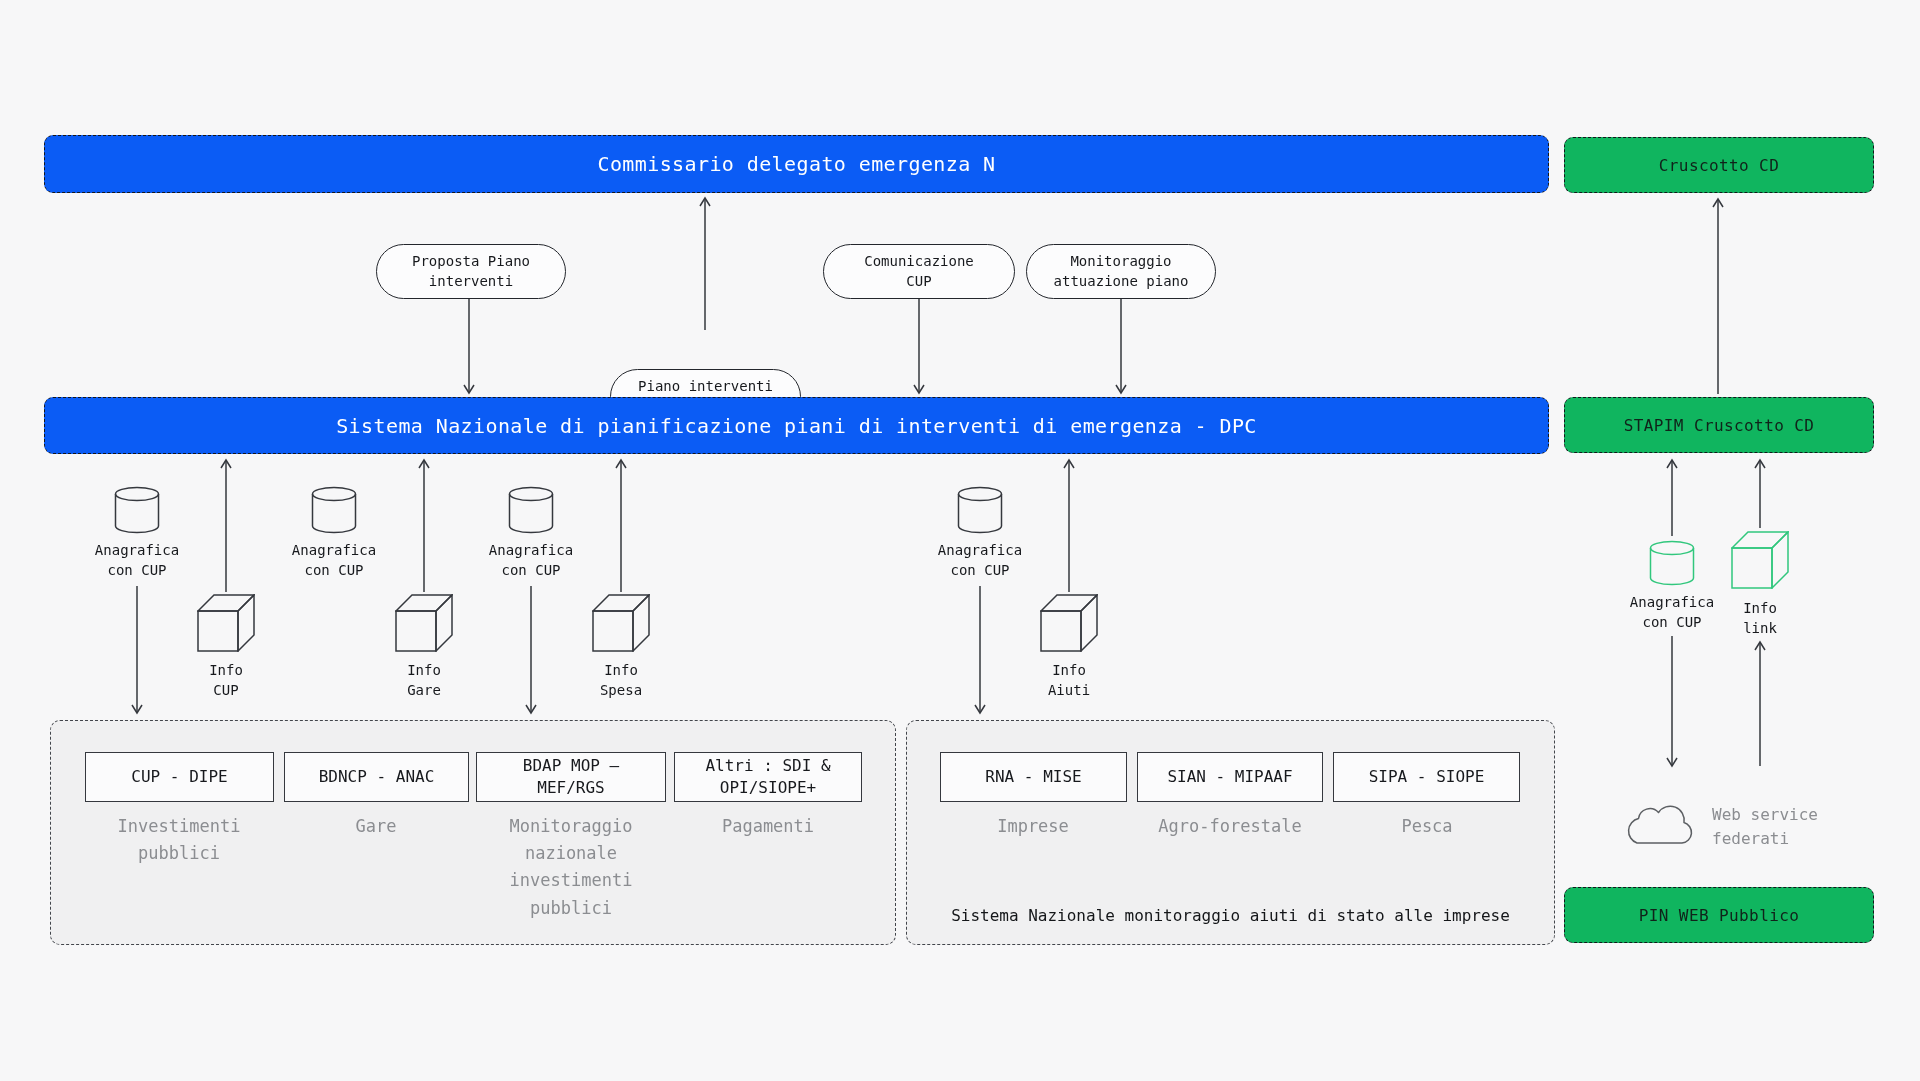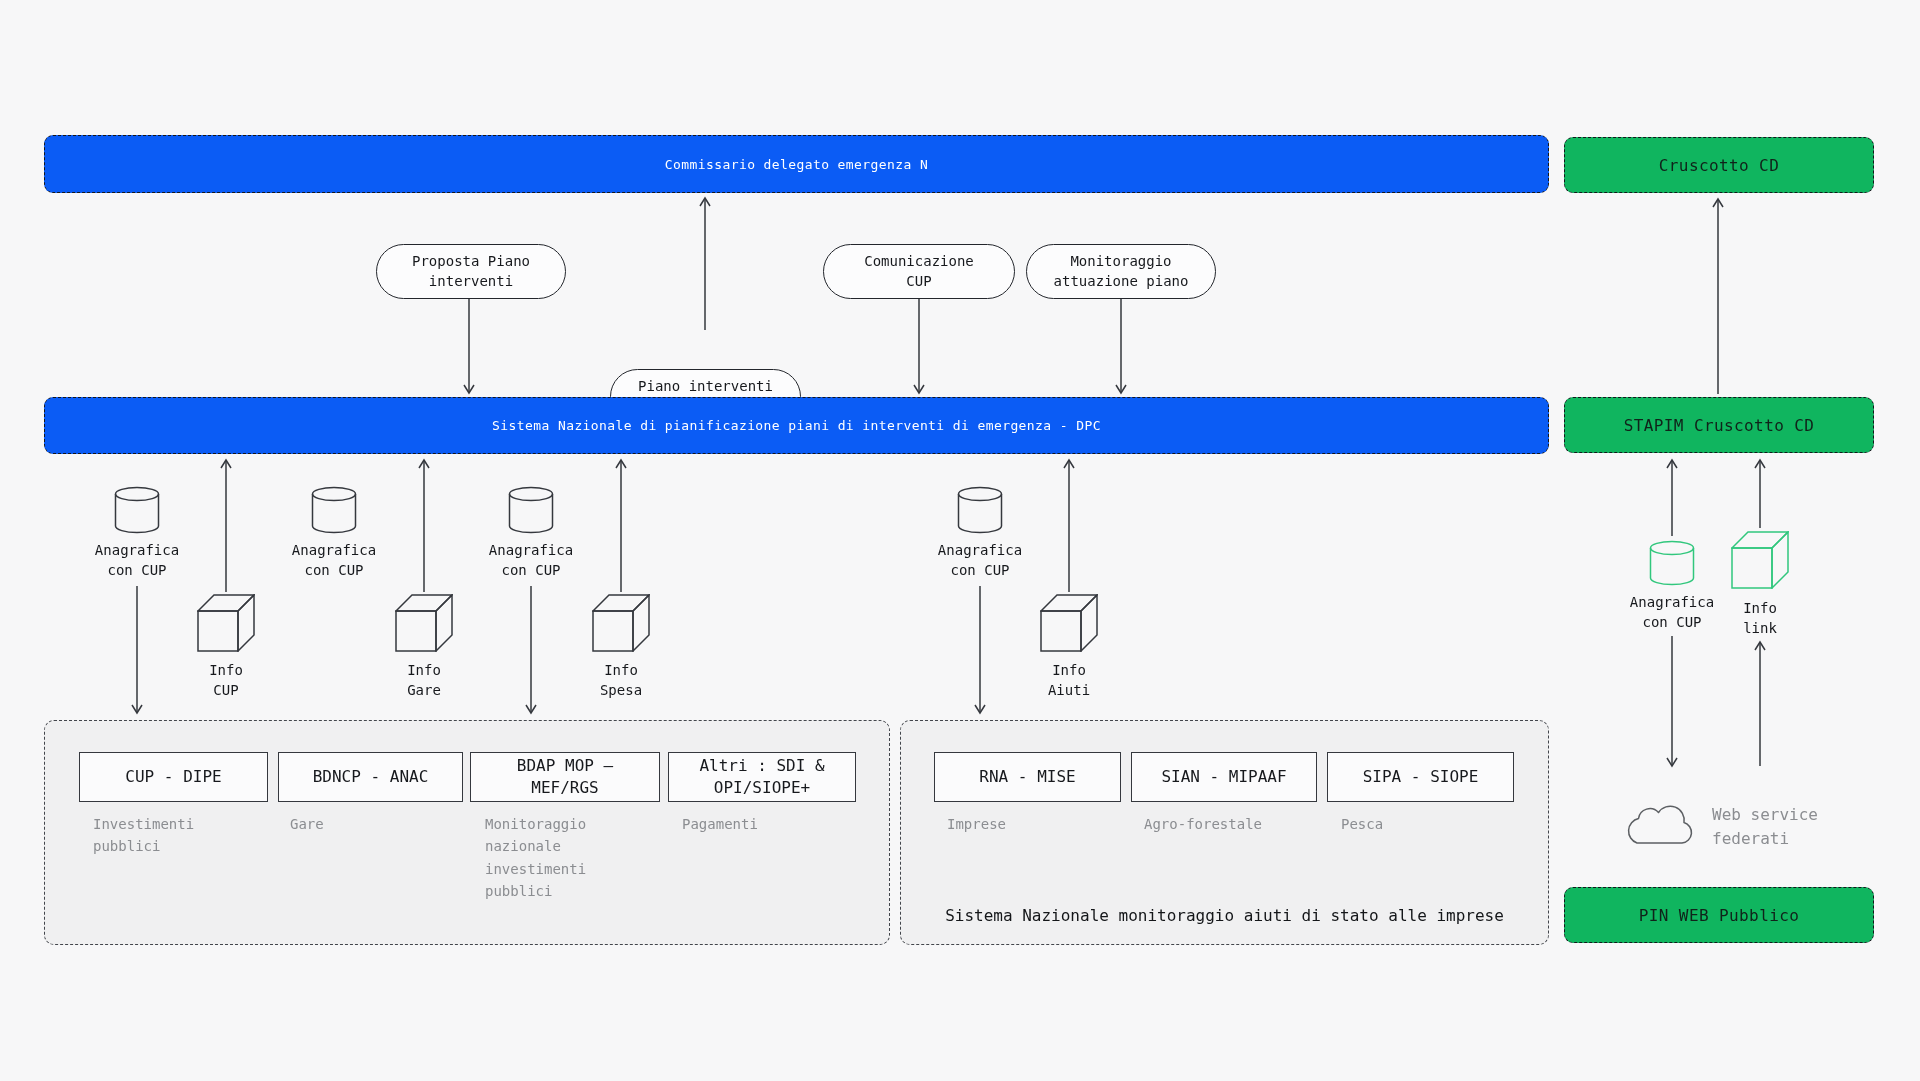--- a/index.html
+++ b/index.html
@@ -4,47 +4,48 @@
 <style>
   html,body{margin:0;padding:0;background:#f7f7f8;}
   .canvas{
     position:relative;width:1920px;height:1081px;background:#f7f7f8;
     font-family:"DejaVu Sans Mono","Liberation Mono",monospace;color:#1a1c20;
     overflow:hidden;
   }
   .bar-blue{
     position:absolute;background:#0b5cf5;border:1.6px dashed #14161c;border-radius:9px;
     color:#ffffff;display:flex;align-items:center;justify-content:center;
-    font-size:13px;letter-spacing:.4px;box-sizing:border-box;
+    font-size:20px;letter-spacing:.4px;box-sizing:border-box;
   }
   .box-green{
     position:absolute;background:#10b55f;border:1.6px dashed #14161c;border-radius:9px;
     color:#10231a;display:flex;align-items:center;justify-content:center;
     font-size:16px;letter-spacing:.4px;box-sizing:border-box;
   }
   .pill{
     position:absolute;background:#fcfcfd;border:1.6px solid #23262c;border-radius:28px;
     display:flex;align-items:center;justify-content:center;text-align:center;
     font-size:14px;line-height:1.4;white-space:pre-line;box-sizing:border-box;color:#17191d;margin-top:36px;
   }
   .node-label{
     position:absolute;text-align:center;font-size:14px;line-height:1.45;
     white-space:pre-line;color:#17191d;
   }
   .container-dashed{
     position:absolute;background:#f0f0f1;border:1.4px dashed #42454b;border-radius:10px;
     box-sizing:border-box;
+    margin-left:6px;
   }
   .sys-box{
     position:absolute;background:#fbfbfc;border:1.6px solid #35383e;
     display:flex;align-items:center;justify-content:center;text-align:center;
     font-size:16px;line-height:1.35;white-space:pre-line;box-sizing:border-box;color:#17191d;
   }
   .sys-domain{
-    position:absolute;width:160px;text-align:left;font-size:14px;line-height:1.6;
+    position:absolute;width:160px;text-align:center;font-size:17px;line-height:1.6;
     white-space:pre-line;color:#8b8d91;
   }
   .caption{
     position:absolute;left:0;right:0;text-align:center;font-size:16px;color:#141619;
   }
   .gray-note{
     position:absolute;font-size:16px;line-height:1.5;white-space:pre-line;color:#8b8d91;
   }
   .icon{position:absolute;}
   #connectors{position:absolute;left:0;top:0;pointer-events:none;}

